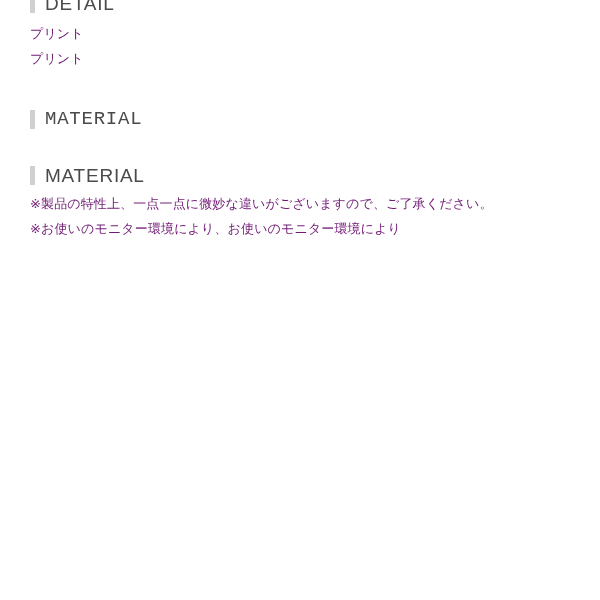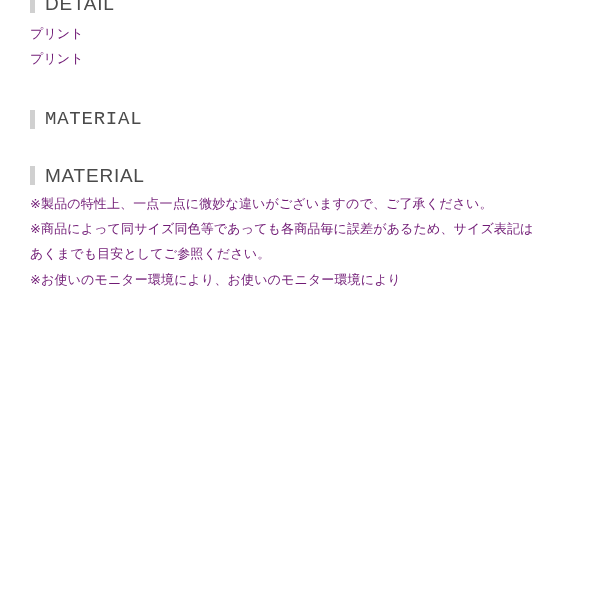--- a/index.html
+++ b/index.html
@@ -88,18 +88,17 @@
   </div>
 
 
   <div class="section" id="sec-attention">
     <div class="section-head">
       <span class="section-bar"></span>
       <span class="section-title">MATERIAL</span>
     </div>
     <div class="body-block">
       <p class="para">※製品の特性上、一点一点に微妙な違いがございますので、ご了承ください。</p>
-      <p class="para">※商品によって同サイズ同色等であっても各商品毎に誤差があるため、サイズ表記はあくまでも目安としてご参照ください。</p>
       <p class="para">※お使いのモニター環境により、お使いのモニター環境により</p>
     </div>
   </div>
 
 </div>
 
 </body></html>

